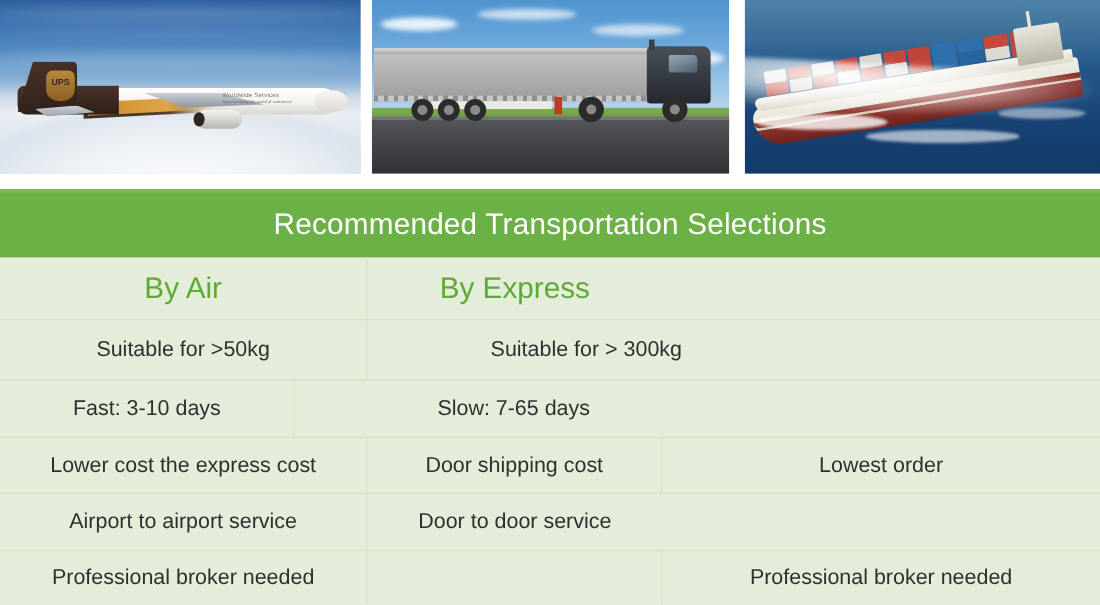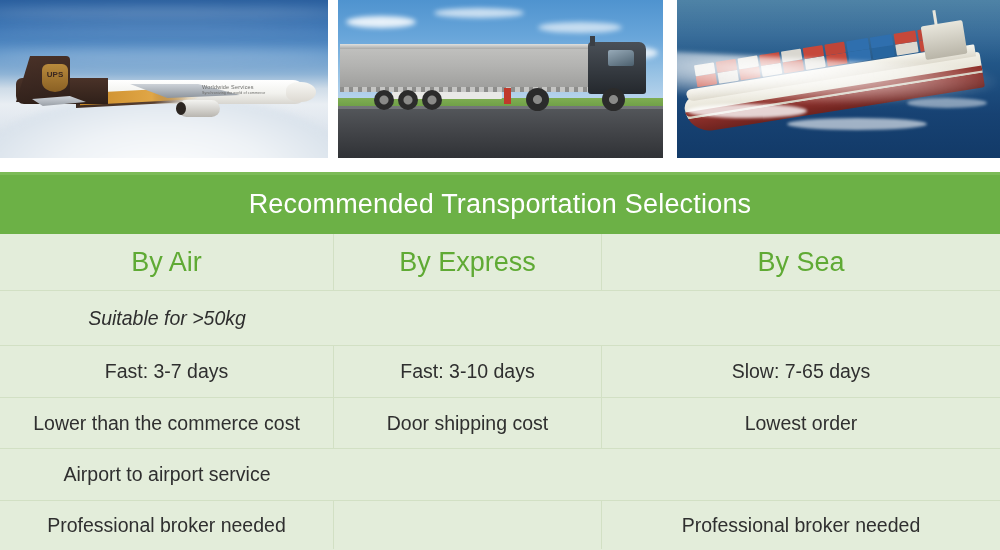--- a/index.html
+++ b/index.html
@@ -286,21 +286,21 @@
   .tcell:last-child { border-right: none; }
   .c-air  { width: 334px; text-align: center; }
   .c-exp  { width: 268px; text-align: right; }
   .c-sea  { width: 398px; }
 
   .row-head .tcell {
     color: #5faa34;
     font-size: 27px;
     height: 56px;
   }
-  .row-b { height: 55px; font-style: italic; }
+  .row-b { height: 55px; }
   .row-c { height: 52px; }
   .row-d { height: 51px; }
   .row-e { height: 52px; }
   .row-f { height: 48px; }
 </style>
 </head>
 <body>
 
 <div id="page">
 
@@ -403,41 +403,41 @@
     </div>
   </div>
 
   <div class="table-wrap">
 
     <div class="table-title">Recommended Transportation Selections</div>
 
     <div class="trow row-head">
       <div class="tcell c-air">By Air</div>
       <div class="tcell c-exp">By Express</div>
-      <div class="tcell c-sea">By Sea</div>
     </div>
 
     <div class="trow row-b">
       <div class="tcell c-air">Suitable for &gt;50kg</div>
+      <div class="tcell c-sea">Suitable for &gt; 300kg</div>
     </div>
 
     <div class="trow row-c">
-      <div class="tcell c-air">Fast: 3-7 days</div>
       <div class="tcell c-exp">Fast: 3-10 days</div>
       <div class="tcell c-sea">Slow: 7-65 days</div>
     </div>
 
     <div class="trow row-d">
-      <div class="tcell c-air">Lower than the commerce cost</div>
+      <div class="tcell c-air">Lower cost the express cost</div>
       <div class="tcell c-exp">Door shipping cost</div>
       <div class="tcell c-sea">Lowest order</div>
     </div>
 
     <div class="trow row-e">
       <div class="tcell c-air">Airport to airport service</div>
+      <div class="tcell c-exp">Door to door service</div>
     </div>
 
     <div class="trow row-f last">
       <div class="tcell c-air">Professional broker needed</div>
       <div class="tcell c-exp"></div>
       <div class="tcell c-sea">Professional broker needed</div>
     </div>
 
   </div>
 </div>

